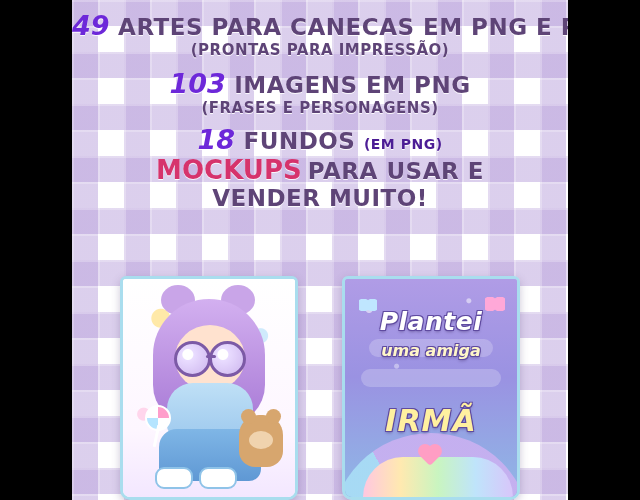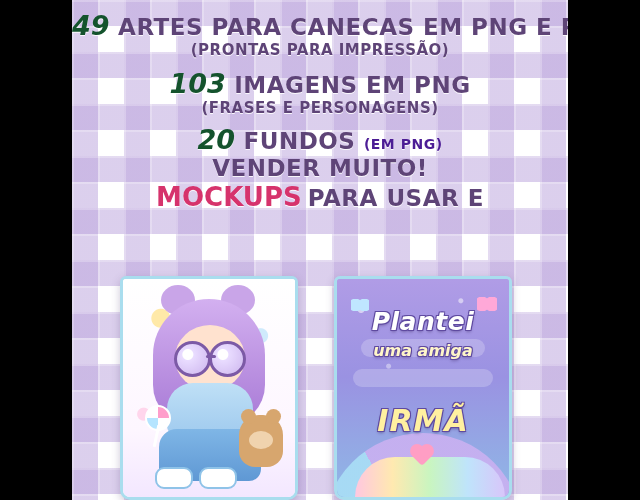--- a/index.html
+++ b/index.html
@@ -69,21 +69,21 @@
     top: 8px;
     text-align: center;
     color: #6b4f86;
     font-family: "DejaVu Sans", sans-serif;
     font-weight: 700;
     letter-spacing: 0.5px;
     text-shadow: 0 1px 0 rgba(255,255,255,0.85);
   }
   .line { line-height: 1.0; margin: 0 0 4px 0; white-space: nowrap; }
   .num {
-    color: #14532d;
+    color: #6d28d9;
     font-size: 27px;
     font-weight: 700;
     font-style: italic;
     letter-spacing: 0px;
   }
   .big {
     font-size: 23px;
     color: #5e4477;
   }
   .sub {
@@ -259,21 +259,21 @@
   .lolli-stick {
     position: absolute;
     left: 32px; top: 146px;
     width: 3px; height: 22px;
     background: #ffffff;
     transform: rotate(12deg);
   }
 
   
   #mug-right {
-    right: 56px;
+    right: 48px;
     width: 172px;
     background: linear-gradient(180deg, #b7a6e8 0%, #9f8fe0 40%, #8fb9e8 100%);
     border: 3px solid #a9ddee;
     overflow: hidden;
     margin-top: 32px;
   }
   #art-right {
     position: absolute;
     inset: 0;
     background:
@@ -386,31 +386,31 @@
       <div class="line sub" id="l2">(PRONTAS PARA IMPRESSÃO)</div>
 
       <div class="line big" id="l3">
         <span class="num">103</span>
         <span>IMAGENS EM PNG</span>
       </div>
 
       <div class="line sub" id="l4">(FRASES E PERSONAGENS)</div>
 
       <div class="line big" id="l5">
-        <span class="num">20</span>
+        <span class="num">18</span>
         <span>FUNDOS</span>
         <span class="small-inline">(EM PNG)</span>
       </div>
-
-      <div class="line" id="l7">VENDER MUITO!</div>
 
       <div class="line" id="l6">
         <span class="mock">MOCKUPS</span>
         <span class="big">PARA USAR E</span>
       </div>
+
+      <div class="line" id="l7">VENDER MUITO!</div>
     </div>
 
     <div id="mugs">
 
       <div class="mug" id="mug-left">
         <div class="handle left"></div>
         <div id="art-left">
           <div class="hair-bun bun-l"></div>
           <div class="hair-bun bun-r"></div>
           <div class="hair"></div>

